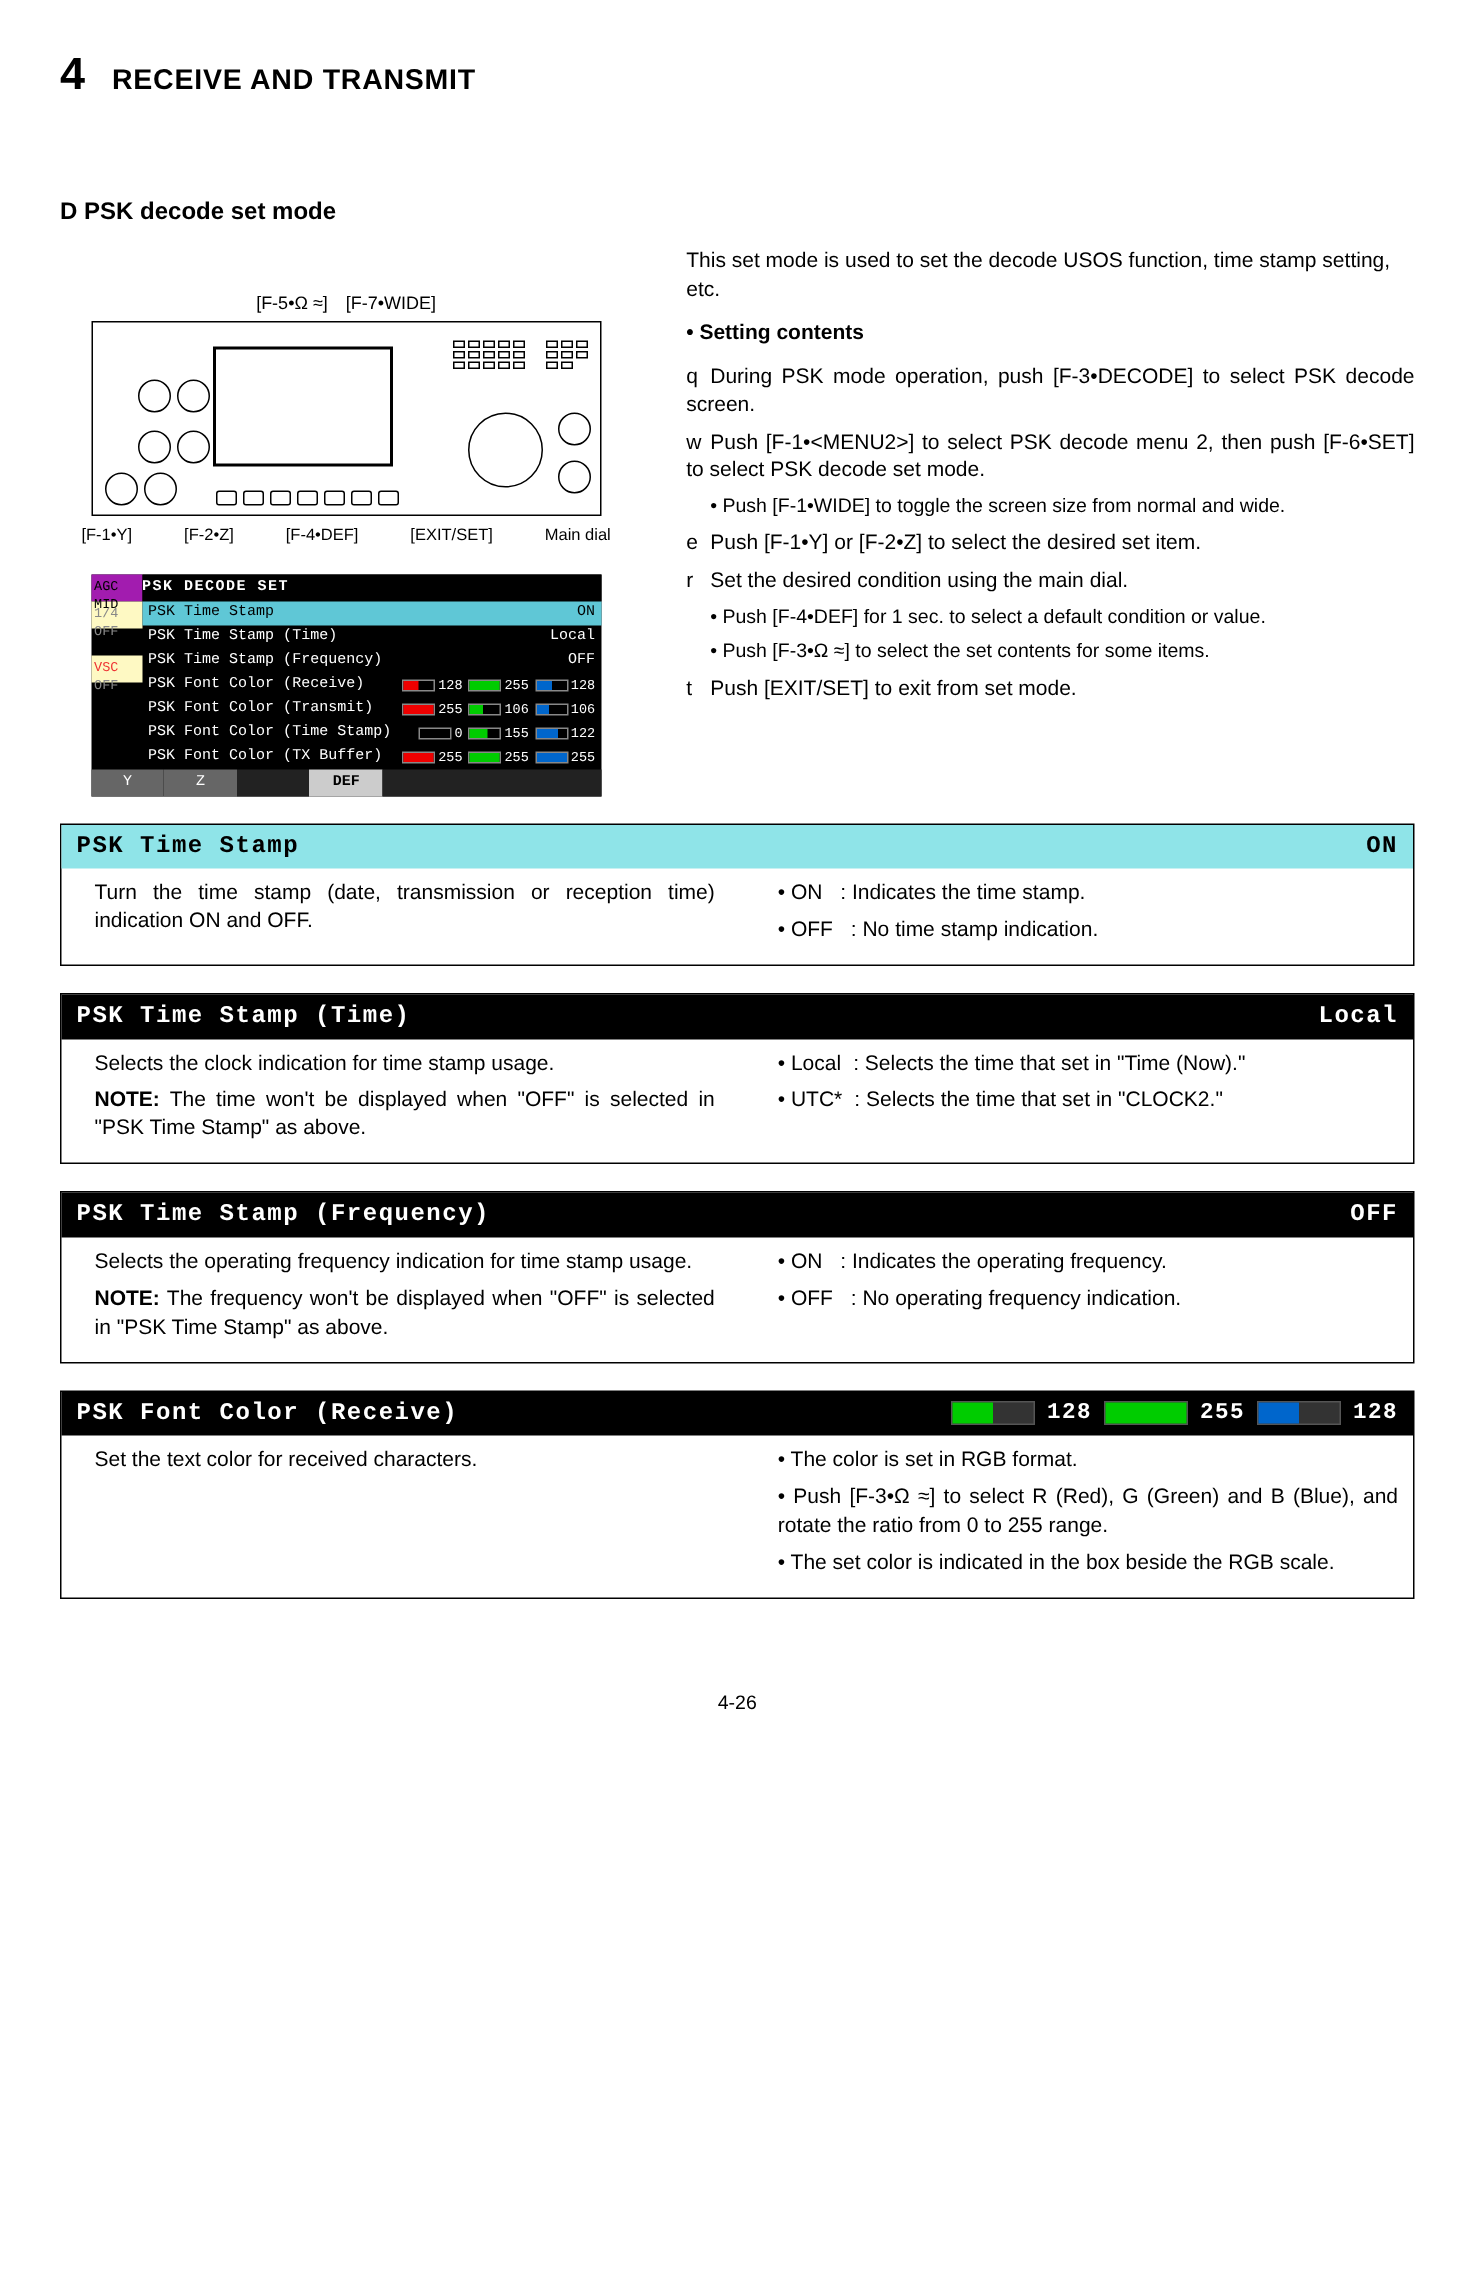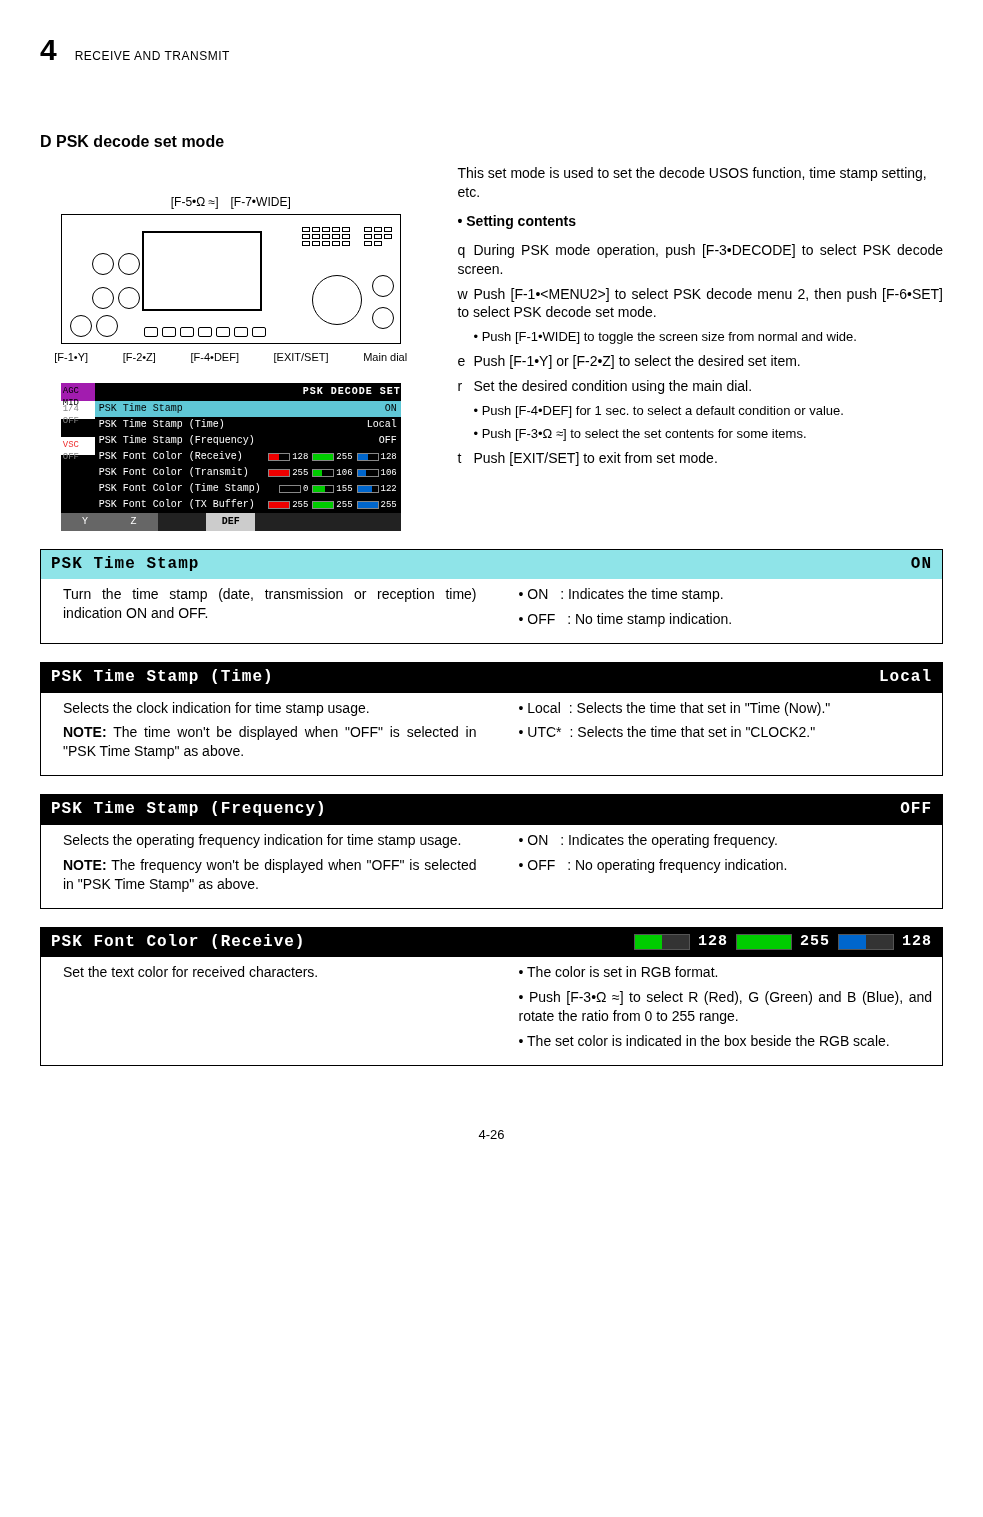--- a/index.html
+++ b/index.html
@@ -7,21 +7,21 @@
     font-family: Arial, Helvetica, sans-serif;
     margin: 0;
     padding: 30px 40px;
     color: #000;
     width: 983px;
     font-size: 14px;
     line-height: 1.35;
   }
   .top-row { display: flex; align-items: baseline; gap: 18px; margin-bottom: 60px; }
   .chap-num { font-size: 30px; font-weight: bold; }
-  .chap-title { font-size: 12px; font-weight: normal; letter-spacing: 0.5px; }
+  .chap-title { font-size: 19px; font-weight: bold; letter-spacing: 0.5px; }
   .section-head { font-size: 16px; font-weight: bold; margin-bottom: 12px; margin-top: 21px; }
   .diamond { font-size: 16px; }
   .twocol { display: flex; gap: 36px; }
   .leftcol { width: 44%; }
   .rightcol { width: 56%; }
   .intro-right p { margin: 0 0 10px 0; }
   .subhead { font-weight: bold; }
   .steps p { margin: 0 0 6px 0; text-align: justify; }
   .sub { padding-left: 16px; font-size: 13px; }
   .circnum { display: inline-block; width: 16px; }
@@ -49,26 +49,26 @@
 
   
   .setshot {
     width: 340px;
     background: #000;
     color: #fff;
     font-family: "Courier New", monospace;
     font-size: 10px;
     margin: 0 auto;
   }
-  .setshot .titlebar { text-align: right; background: #000; padding: 2px 0; font-weight: bold; letter-spacing: 1px; }
+  .setshot .titlebar { text-align: left; background: #000; padding: 2px 0; font-weight: bold; letter-spacing: 1px; }
   .setshot .body { display: flex; }
   .setshot .side { width: 34px; }
   .setshot .side div { height: 18px; padding: 2px; font-size: 9px; }
   .side .agc { background: #a21caf; color: #000; }
-  .side .off1, .side .off2, .side .off3 { background: #ffffff; }
+  .side .off1, .side .off2, .side .off3 { background: #fef9c3; }
   .setshot .center { flex: 1; }
   .setshot .row { display: flex; height: 16px; align-items: center; padding: 0 4px; gap: 6px; }
   .setshot .hl { background: #5fc7d6; color: #000; }
   .setshot .val { margin-left: auto; display: flex; gap: 4px; }
   .rgbbox { display: inline-flex; align-items: center; gap: 2px; }
   .rgbbox .bar { width: 22px; height: 8px; border: 1px solid #888; display: inline-block; position: relative; }
   .rgbbox .bar i { position: absolute; left: 0; top: 0; bottom: 0; display: block; }
   .rgbbox .num { font-size: 9px; }
   .setshot .footer { display: flex; height: 18px; align-items: stretch; }
   .setshot .footer div { flex: 1; text-align: center; background: #222; font-size: 10px; display: flex; align-items: center; justify-content: center; }

